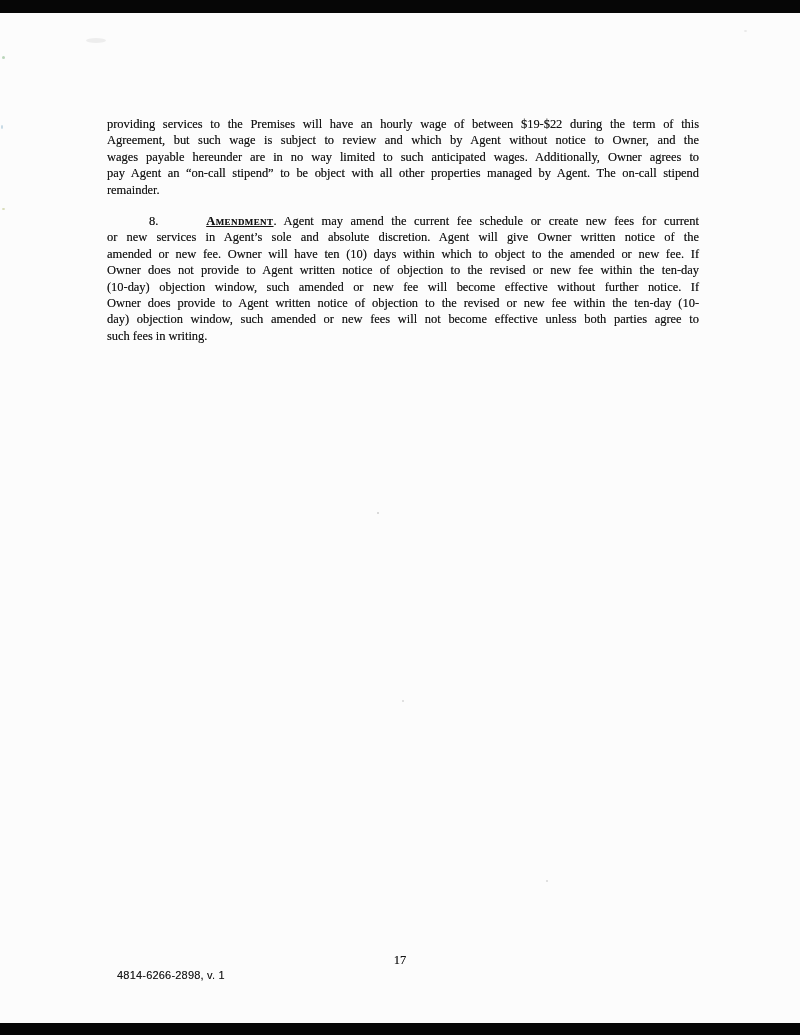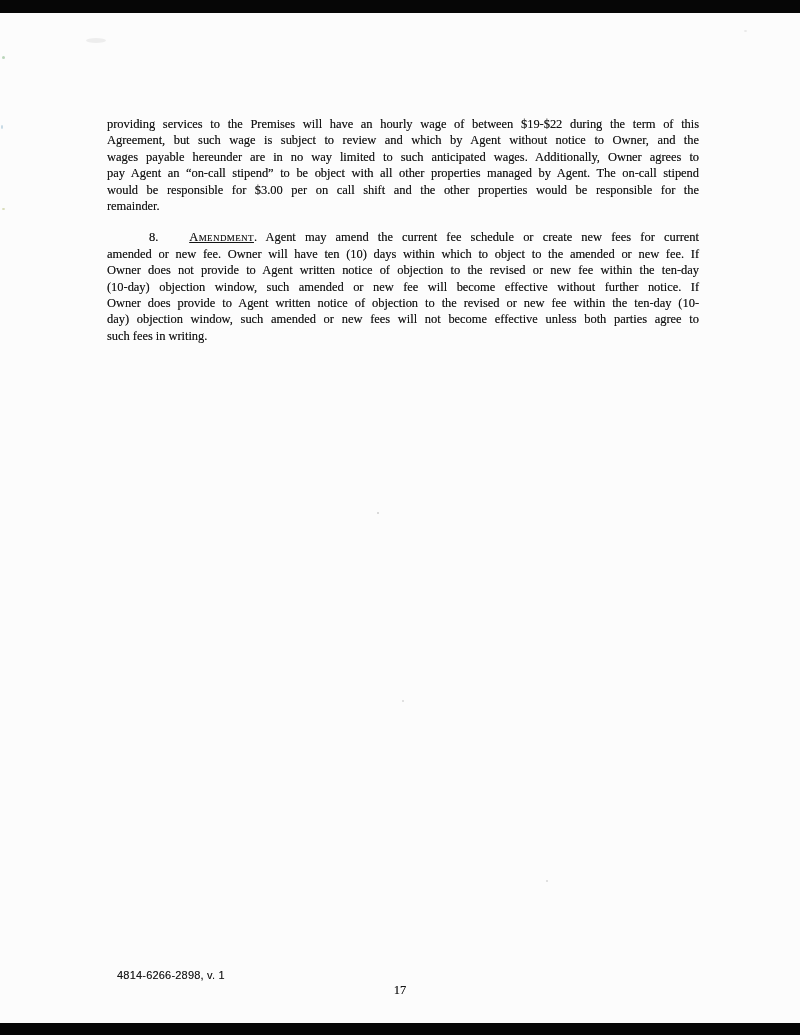--- a/index.html
+++ b/index.html
@@ -32,29 +32,29 @@
   }
   .para { margin: 0; }
   .para + .para { margin-top: 15px; }
   .line {
     text-align: justify;
     text-align-last: justify;
   }
   .line.last { text-align-last: left; }
   .sec-num { margin-left: 42px; }
   .sec-heading {
-    font-weight: normal;
+    font-weight: bold;
     text-decoration: underline;
     font-variant: small-caps;
     letter-spacing: 0.4px;
-    margin-left: 31px;
+    margin-left: 48px;
   }
   .page-number {
     position: absolute;
-    top: 983px; left: 0; width: 100%;
+    top: 953px; left: 0; width: 100%;
     text-align: center;
     font-size: 12.5px;
     text-shadow: 0 0 0.4px rgba(20,20,20,0.5);
   }
   .doc-id {
     position: absolute;
     left: 117px; top: 969px;
     font-family: "Liberation Sans", "DejaVu Sans", sans-serif;
     font-size: 11px;
     letter-spacing: 0.2px;
@@ -81,28 +81,28 @@
   <div class="speck" style="left:546px;top:880px;width:2px;height:2px;background:rgba(0,0,0,0.15);"></div>
 
   <div class="content">
 
     <div class="para">
       <div>
           <div class="line">providing services to the Premises will have an hourly wage of between $19-$22 during the term of this</div>
           <div class="line">Agreement, but such wage is subject to review and which by Agent without notice to Owner, and the</div>
           <div class="line">wages payable hereunder are in no way limited to such anticipated wages.  Additionally, Owner agrees to</div>
           <div class="line">pay Agent an “on-call stipend” to be object with all other properties managed by Agent.  The on-call stipend</div>
-          <div class="line">would be responsible for $3.00 per on call shift and the other properties would be responsible for the</div>
           <div class="line last">remainder.</div>
         </div>
     </div>
 
     <div class="para">
       <div class="line"><span class="sec-num">8.</span><span class="sec-heading">Amendment</span><span>.  Agent may amend the current fee schedule or create new fees for current</span></div>
       <div>
+          <div class="line">or new services in Agent’s sole and absolute discretion.  Agent will give Owner written notice of the</div>
           <div class="line">amended or new fee.  Owner will have ten (10) days within which to object to the amended or new fee.  If</div>
           <div class="line">Owner does not provide to Agent written notice of objection to the revised or new fee within the ten-day</div>
           <div class="line">(10-day) objection window, such amended or new fee will become effective without further notice.  If</div>
           <div class="line">Owner does provide to Agent written notice of objection to the revised or new fee within the ten-day (10-</div>
           <div class="line">day) objection window, such amended or new fees will not become effective unless both parties agree to</div>
           <div class="line last">such fees in writing.</div>
         </div>
     </div>
 
   </div>

